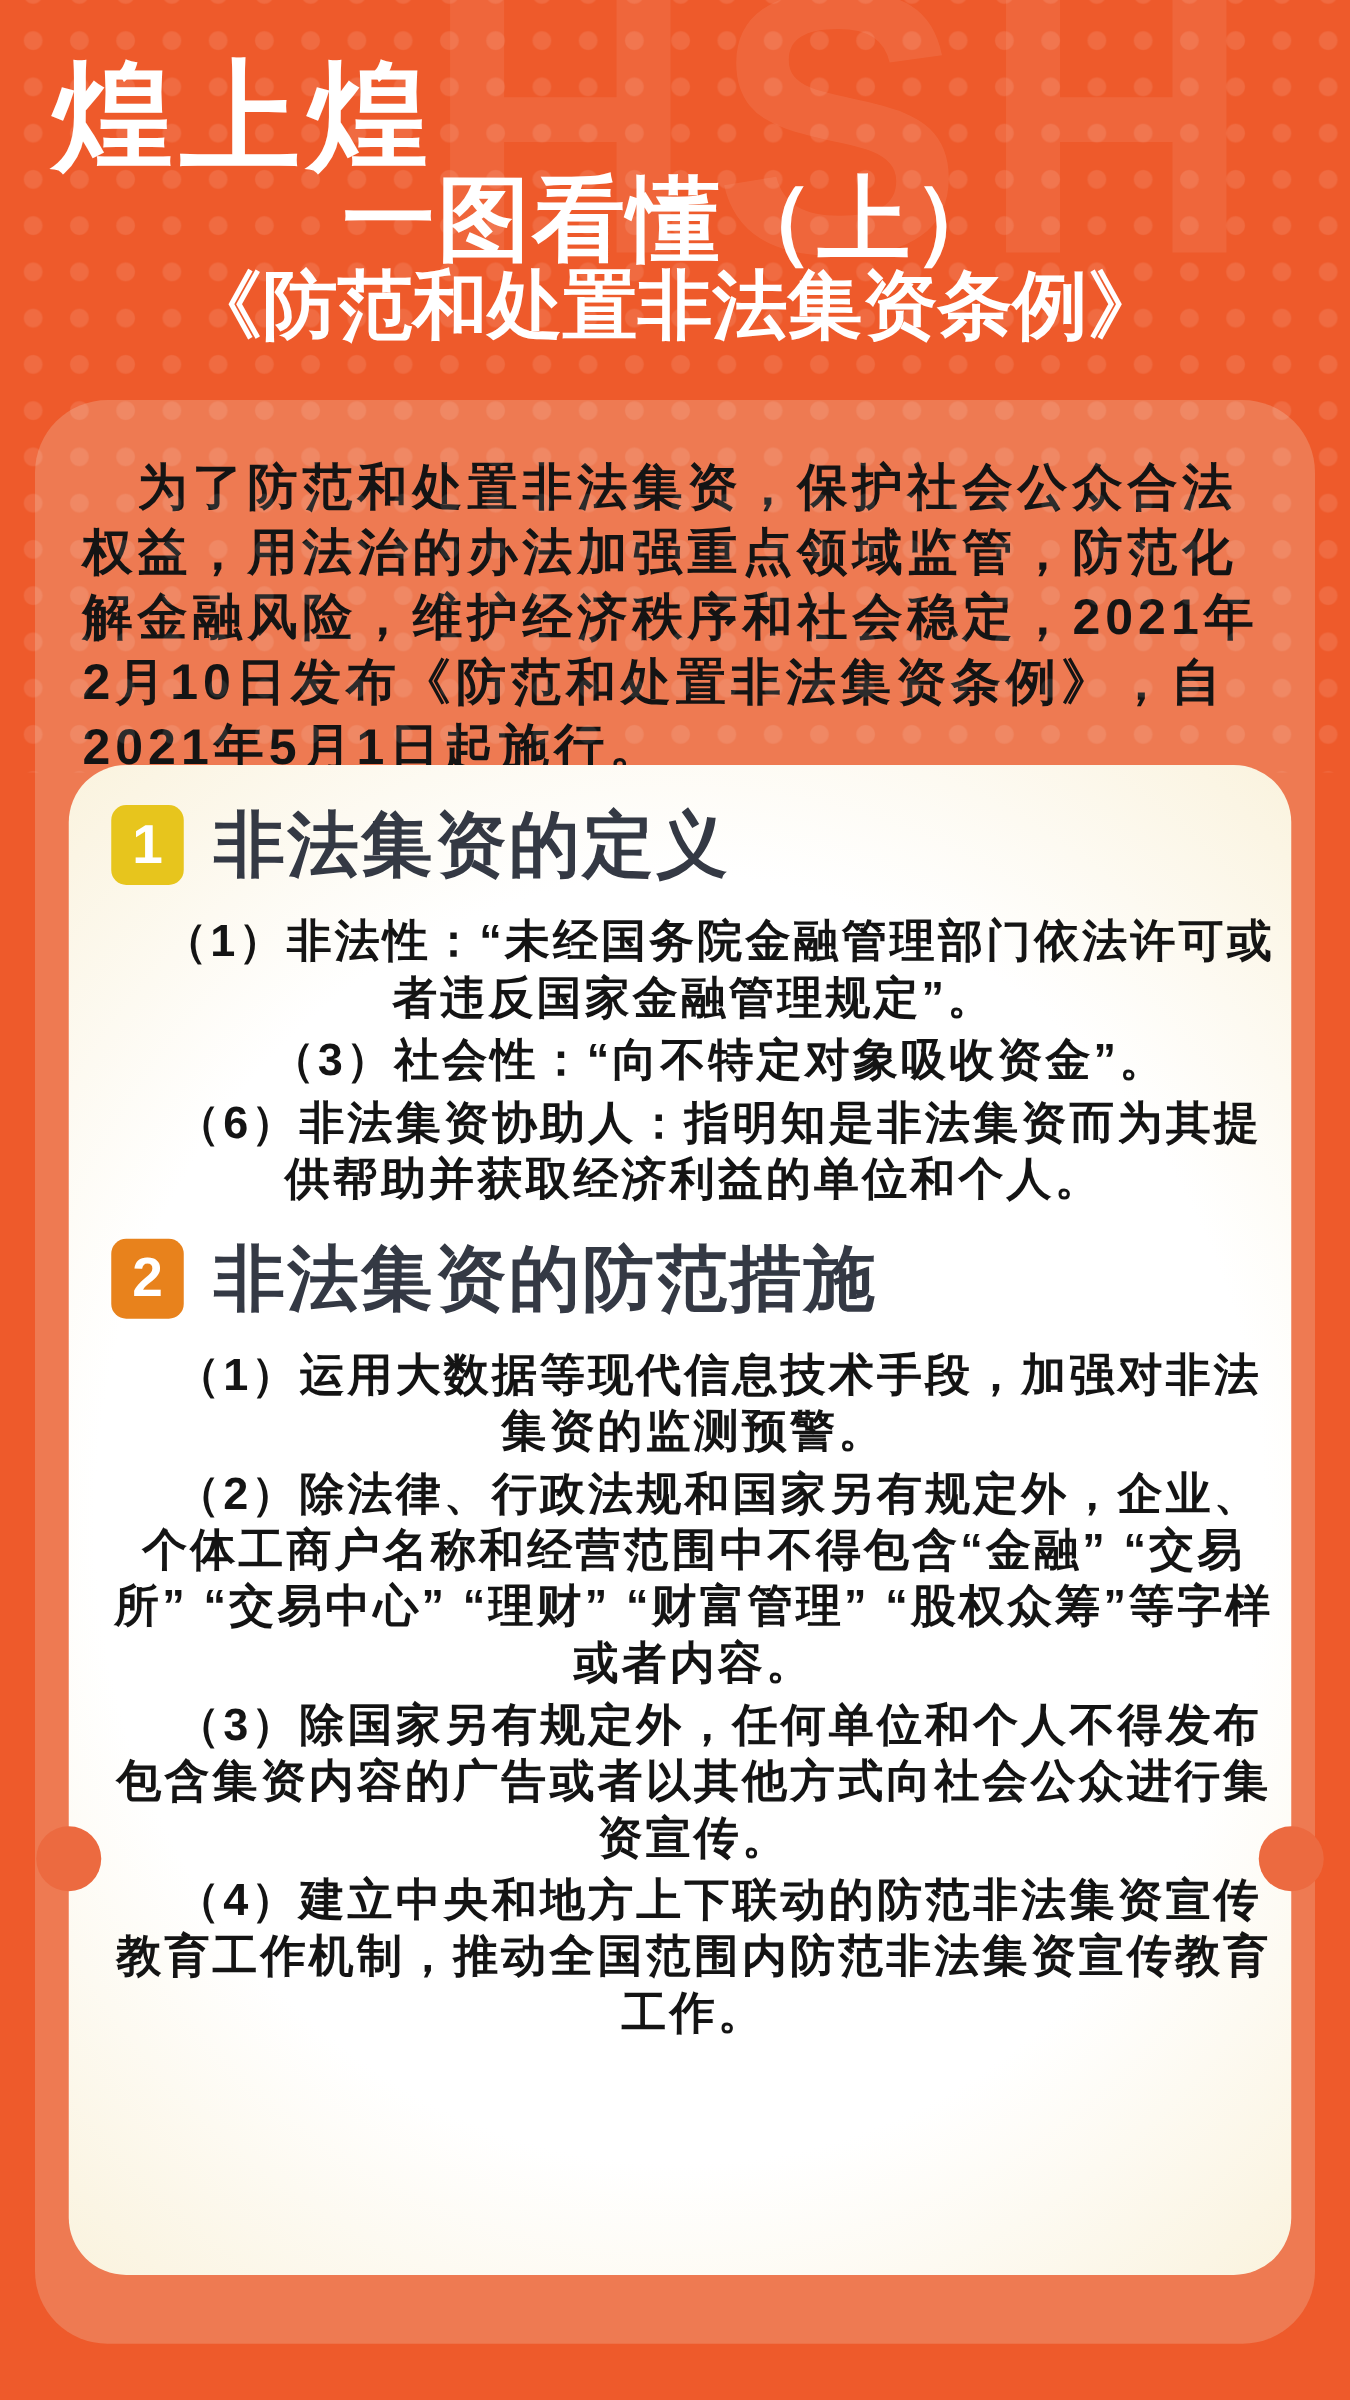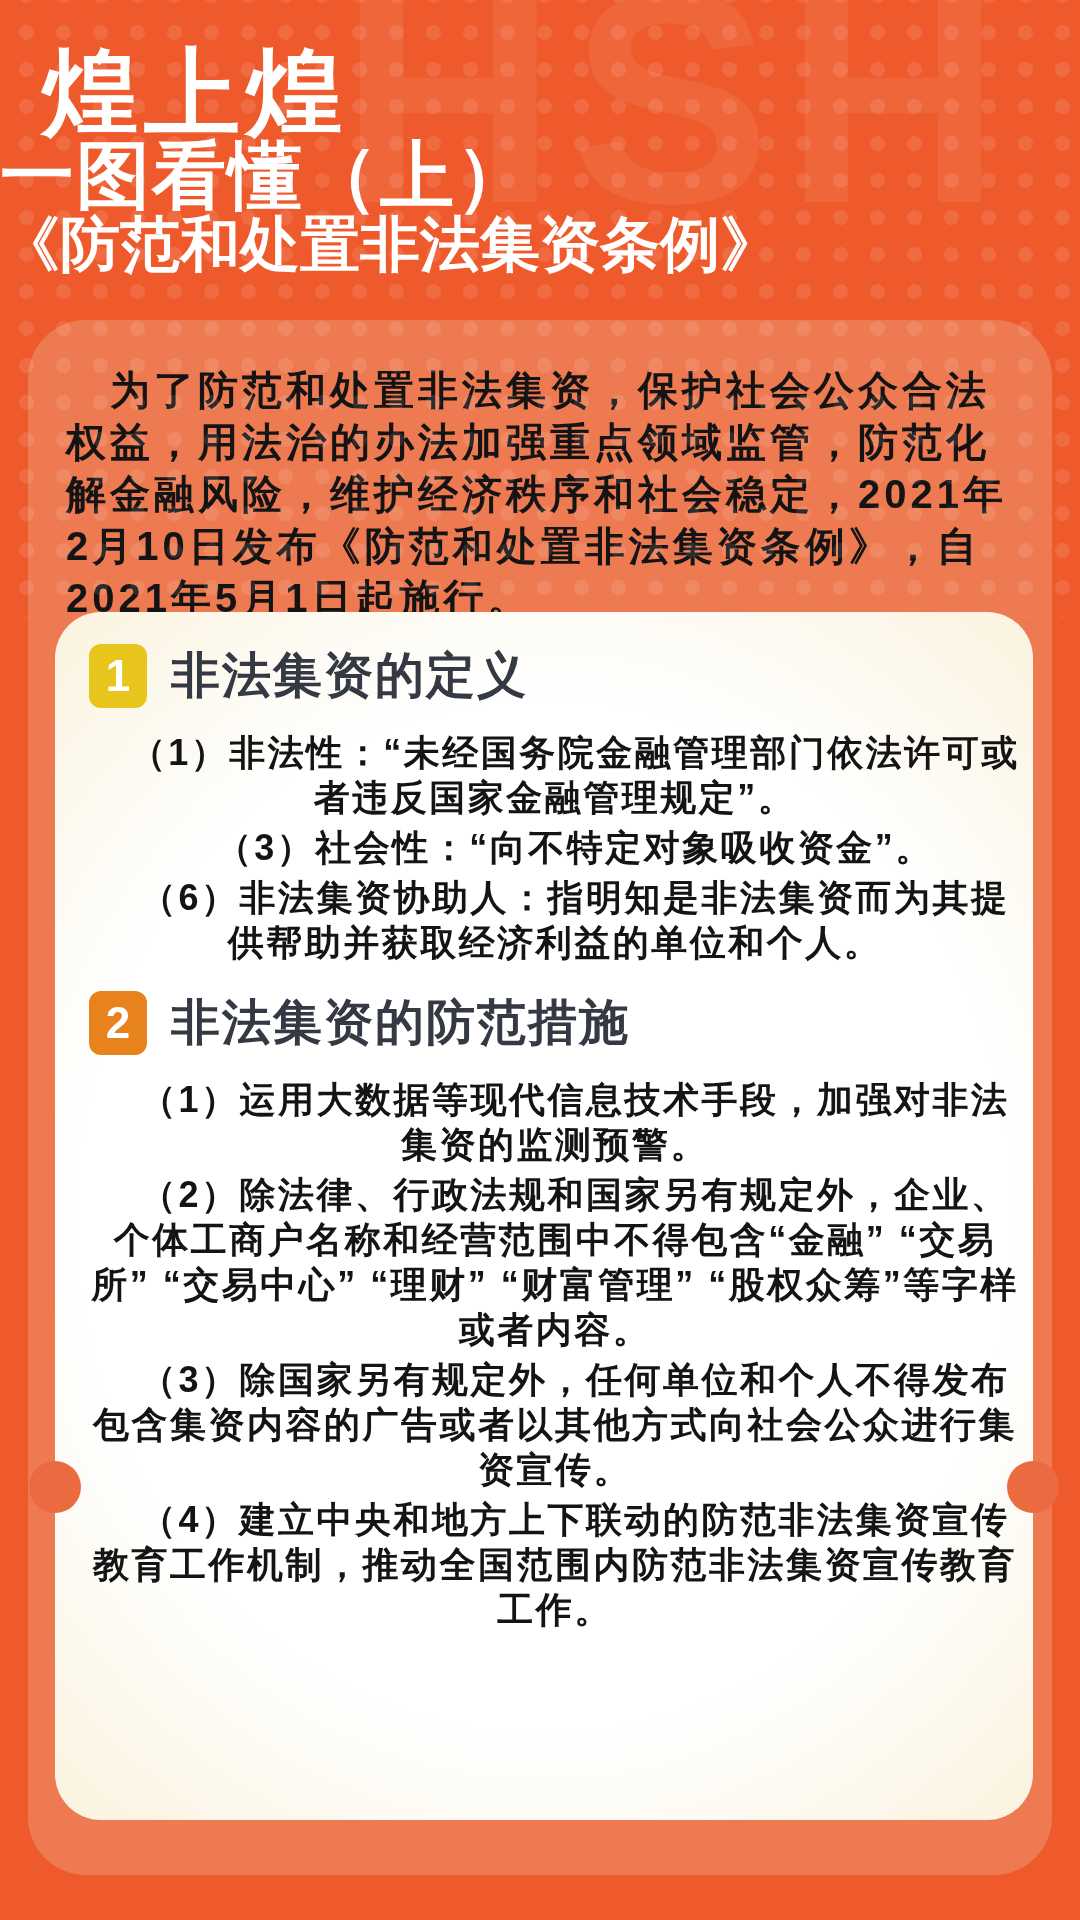--- a/index.html
+++ b/index.html
@@ -20,21 +20,21 @@
     background-image:radial-gradient(circle,rgba(255,255,255,0.10) 7px,rgba(255,255,255,0) 8px);
     background-size:37px 37px;background-position:8px 14px;
     pointer-events:none;
   }
   .logo{
     position:absolute;left:42px;top:30px;z-index:4;
     color:#fff;font-size:96px;font-weight:900;letter-spacing:6px;
   }
   .title{
     position:absolute;left:0;top:138px;width:1080px;z-index:4;
-    text-align:left;color:#fff;font-weight:900;
+    text-align:center;color:#fff;font-weight:900;
   }
   .title-line1{font-size:74px;line-height:1.02;letter-spacing:2px;}
   .title-line2{font-size:60px;line-height:1.05;letter-spacing:0px;}
   
   .panel{
     position:absolute;left:28px;top:320px;width:1024px;height:1555px;
     background:#EE7A52;border-radius:58px;z-index:2;
   }
   .intro{
     position:relative;z-index:3;
@@ -56,21 +56,21 @@
   .notch-right{right:-26px;}
   .card-inner{padding:32px 12px 0 34px;overflow:hidden;height:1176px;}
   .section-head{display:flex;align-items:center;gap:24px;margin:0 0 22px 0;}
   .section-head.second{margin-top:26px;}
   .badge{
     width:58px;height:64px;border-radius:12px;flex:0 0 auto;
     display:flex;align-items:center;justify-content:center;
     color:#fff;font-size:44px;font-weight:900;
   }
   .section-title{
-    color:#343944;font-size:49px;font-weight:900;letter-spacing:2px;line-height:1.1;
+    color:#343944;font-size:57px;font-weight:900;letter-spacing:2px;line-height:1.1;
   }
   .item{
     color:#141414;font-size:36px;line-height:1.25;letter-spacing:2.5px;
     text-indent:1.1em;margin:0 0 5px 0;font-weight:600;text-align:center;
   }
 </style>
 </head>
 <body>
 
 <div class="poster">

